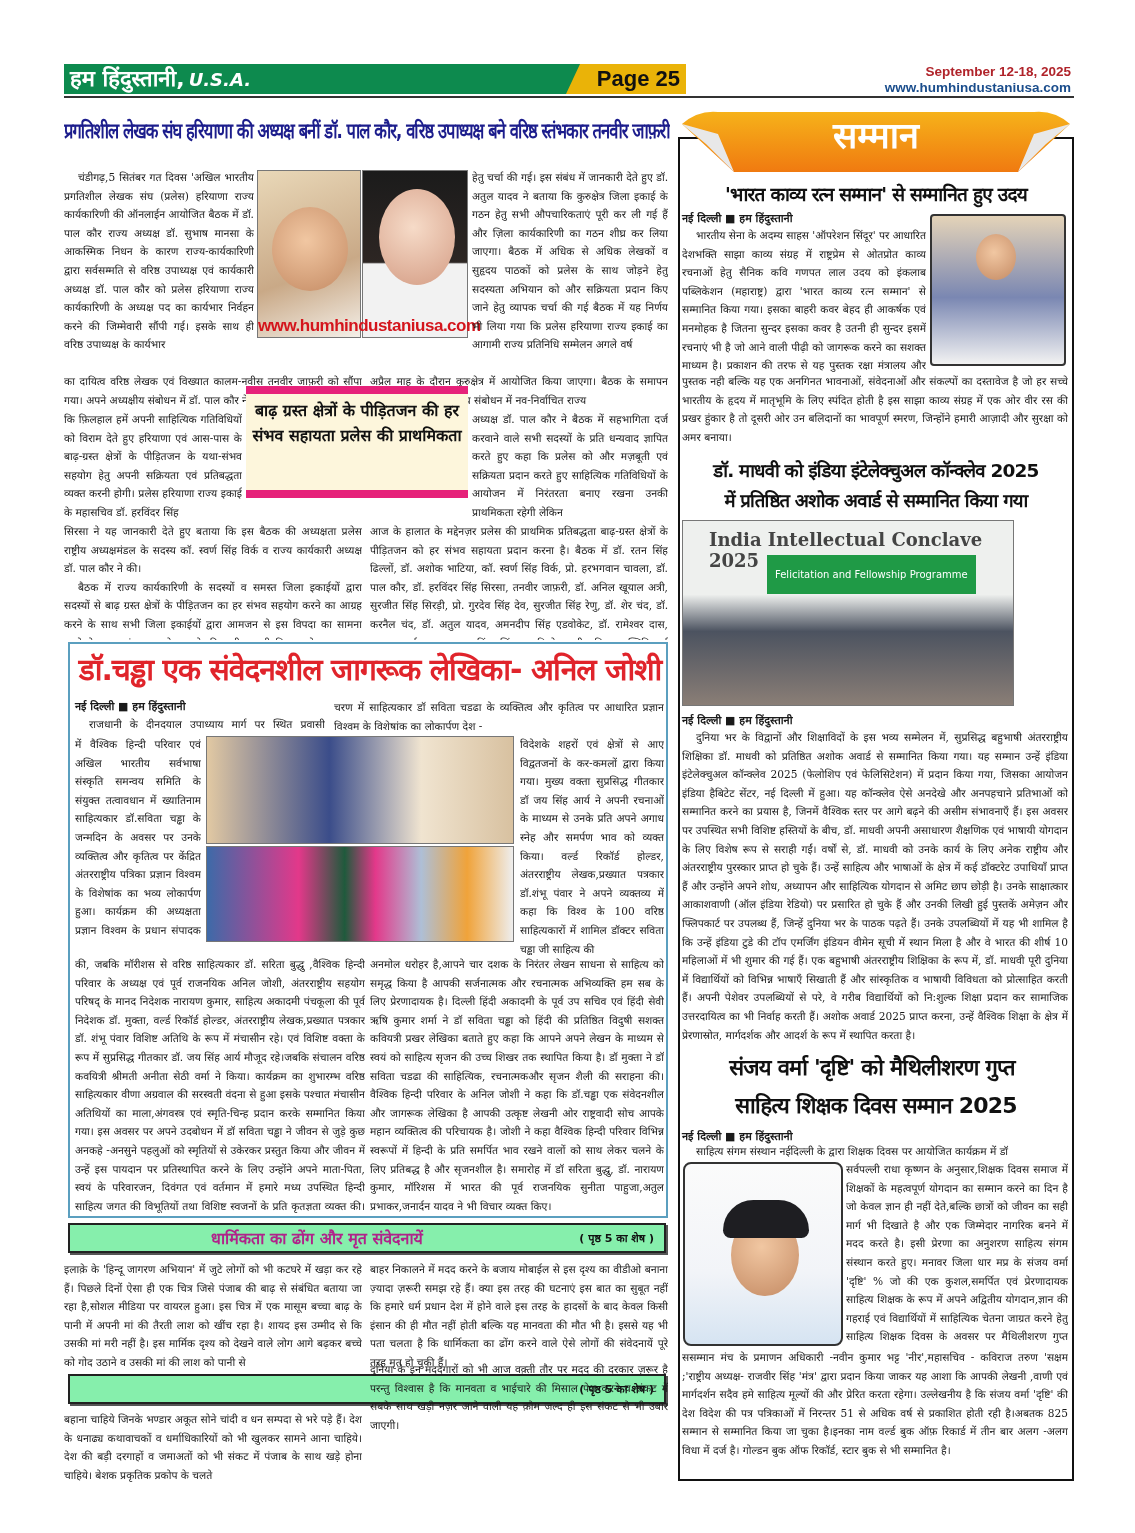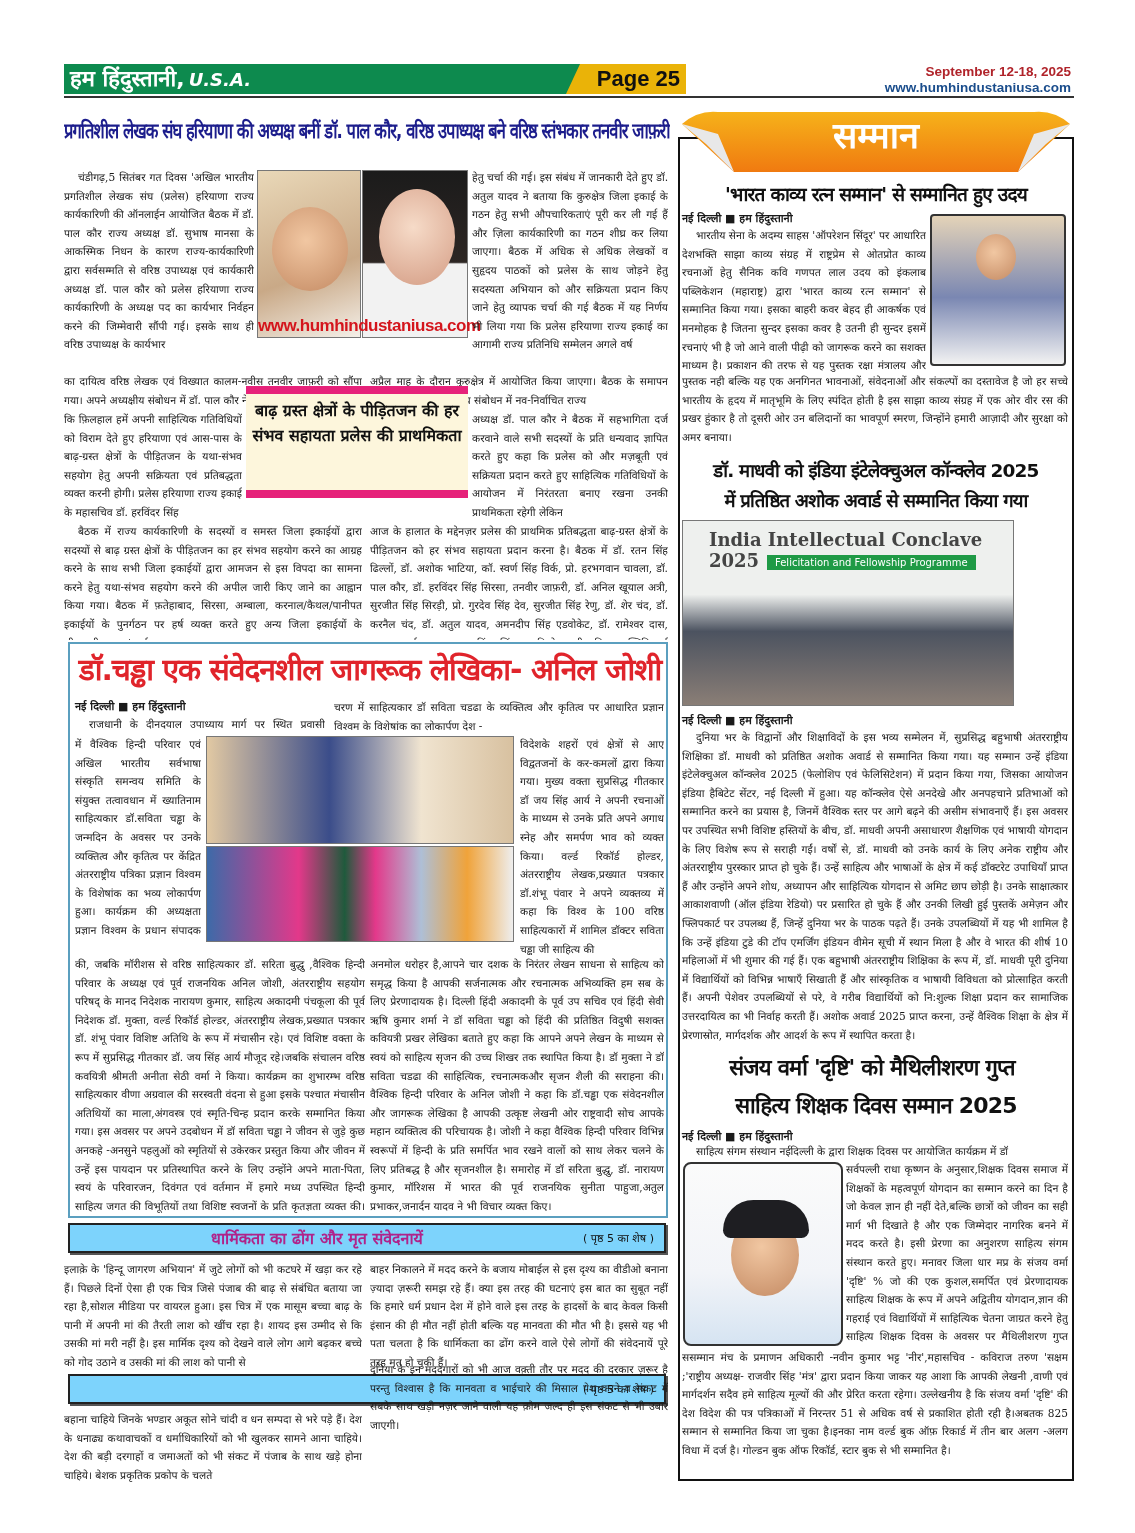--- a/index.html
+++ b/index.html
@@ -23,23 +23,23 @@
 
 .photo{background:linear-gradient(135deg,#c9b59a,#e8dccd 40%,#9b8a7a);border:1px solid #777;overflow:hidden}
 .face{position:absolute;border-radius:50%;background:radial-gradient(circle at 45% 40%,#f1c7a2,#c48a63)}
 #watermark{left:258px;top:316px;width:206px;font-family:"Liberation Sans",sans-serif;font-weight:bold;color:#d4151c;font-size:17px;letter-spacing:-0.5px;white-space:nowrap}
 
 #pull{left:246px;top:386px;width:222px;height:112px;background:#fdf6dc;border-top:8px solid #e6227a;border-bottom:8px solid #e6227a;text-align:center;font-family:"DejaVu Sans",sans-serif;font-weight:bold;font-size:16px;line-height:25px;padding-top:4px;color:#111}
 
 #box2{left:68px;top:642px;width:600px;height:576px;border:2px solid #5b9fbf}
 #h2{left:75px;top:648px;width:590px;color:#e0242b;font-size:30px;line-height:44px;text-align:center;letter-spacing:-1px}
 
-.bar{border:2px solid #222;box-shadow:2px 2px 0 #555;background:#7dd3fc}
+.bar{border:2px solid #222;box-shadow:2px 2px 0 #555;background:#86efac}
 .bar .t{position:absolute;left:0;right:100px;text-align:center;color:#b0238a;font-family:"DejaVu Sans",sans-serif;font-weight:bold;font-size:16px;line-height:28px}
-.bar .s{position:absolute;right:10px;top:0;font-family:"DejaVu Sans",sans-serif;font-weight:normal;font-size:11px;line-height:28px;color:#111}
+.bar .s{position:absolute;right:10px;top:0;font-family:"DejaVu Sans",sans-serif;font-weight:bold;font-size:11px;line-height:28px;color:#111}
 
 #rbox{left:678px;top:137px;width:396px;height:1344px;border:2px solid #111}
 #banner{left:678px;top:104px;width:396px;height:68px}
 #samman{left:678px;top:108px;width:396px;text-align:center;color:#fff;font-family:"DejaVu Sans",sans-serif;font-weight:bold;font-size:36px;line-height:56px}
 .rh{font-family:"DejaVu Sans","Liberation Sans",sans-serif;font-weight:bold;color:#111;text-align:center;white-space:nowrap;letter-spacing:-0.8px}
 </style>
 </head>
 <body>
 
 <div id="mast" class="abs"></div>
@@ -76,20 +76,21 @@
 
 <div class="abs txt" style="left:64px;top:410px;width:178px;height:112px">
     <p style="text-indent:0">कि फ़िलहाल हमें अपनी साहित्यिक गतिविधियों को विराम देते हुए हरियाणा एवं आस-पास के बाढ़-ग्रस्त क्षेत्रों के पीड़ितजन के यथा-संभव सहयोग हेतु अपनी सक्रियता एवं प्रतिबद्धता व्यक्त करनी होगी। प्रलेस हरियाणा राज्य इकाई के महासचिव डॉ. हरविंदर सिंह</p>
   </div>
 <div id="pull" class="abs">बाढ़ ग्रस्त क्षेत्रों के पीड़ितजन की हर संभव सहायता प्रलेस की प्राथमिकता</div>
 <div class="abs txt" style="left:472px;top:410px;width:196px;height:112px">
     <p style="text-indent:0">अध्यक्ष डॉ. पाल कौर ने बैठक में सहभागिता दर्ज करवाने वाले सभी सदस्यों के प्रति धन्यवाद ज्ञापित करते हुए कहा कि प्रलेस को और मज़बूती एवं सक्रियता प्रदान करते हुए साहित्यिक गतिविधियों के आयोजन में निरंतरता बनाए रखना उनकी प्राथमिकता रहेगी लेकिन</p>
   </div>
 
 <div class="abs txt" style="left:64px;top:522px;width:298px;height:118px">
+    <p style="text-indent:0">सिरसा ने यह जानकारी देते हुए बताया कि इस बैठक की अध्यक्षता प्रलेस राष्ट्रीय अध्यक्षमंडल के सदस्य कॉ. स्वर्ण सिंह विर्क व राज्य कार्यकारी अध्यक्ष डॉ. पाल कौर ने की।</p>
     <p>बैठक में राज्य कार्यकारिणी के सदस्यों व समस्त जिला इकाईयों द्वारा सदस्यों से बाढ़ ग्रस्त क्षेत्रों के पीड़ितजन का हर संभव सहयोग करने का आग्रह करने के साथ सभी जिला इकाईयों द्वारा आमजन से इस विपदा का सामना करने हेतु यथा-संभव सहयोग करने की अपील जारी किए जाने का आह्वान किया गया। बैठक में फ़तेहाबाद, सिरसा, अम्बाला, करनाल/कैथल/पानीपत इकाईयों के पुनर्गठन पर हर्ष व्यक्त करते हुए अन्य जिला इकाईयों के शीघ्रताशीघ्र गठन/पुनर्गठन</p>
   </div>
 <div class="abs txt" style="left:370px;top:522px;width:298px;height:118px">
     <p style="text-indent:0">आज के हालात के मद्देनज़र प्रलेस की प्राथमिक प्रतिबद्धता बाढ़-ग्रस्त क्षेत्रों के पीड़ितजन को हर संभव सहायता प्रदान करना है। बैठक में डॉ. रतन सिंह ढिल्लों, डॉ. अशोक भाटिया, कॉ. स्वर्ण सिंह विर्क, प्रो. हरभगवान चावला, डॉ. पाल कौर, डॉ. हरविंदर सिंह सिरसा, तनवीर जाफ़री, डॉ. अनिल खूयाल अत्री, सुरजीत सिंह सिरड़ी, प्रो. गुरदेव सिंह देव, सुरजीत सिंह रेणु, डॉ. शेर चंद, डॉ. करनैल चंद, डॉ. अतुल यादव, अमनदीप सिंह एडवोकेट, डॉ. रामेश्वर दास, अनुपम शर्मा, जयपाल, यादविंदर सिंह इत्यादि ने अपनी सक्रिय उपस्थिति दर्ज करवाई। बैठक की मेज़बानी सुरजीत सिंह सिरड़ी ने की और संचालन डॉ. हरविंदर सिंह सिरसा ने किया।</p>
   </div>
 
 <div id="box2" class="abs"></div>
 <div id="h2" class="abs hl">डॉ.चड्ढा एक संवेदनशील जागरूक लेखिका- अनिल जोशी</div>
 <div class="abs dateline" style="left:75px;top:698px;width:250px">नई दिल्ली ■ हम हिंदुस्तानी</div>
 <div class="abs txt" style="left:75px;top:715px;width:250px;height:20px">
@@ -157,21 +158,21 @@
     <p>भारतीय सेना के अदम्य साहस 'ऑपरेशन सिंदूर' पर आधारित देशभक्ति साझा काव्य संग्रह में राष्ट्रप्रेम से ओतप्रोत काव्य रचनाओं हेतु सैनिक कवि गणपत लाल उदय को इंकलाब पब्लिकेशन (महाराष्ट्र) द्वारा 'भारत काव्य रत्न सम्मान' से सम्मानित किया गया। इसका बाहरी कवर बेहद ही आकर्षक एवं मनमोहक है जितना सुन्दर इसका कवर है उतनी ही सुन्दर इसमें रचनाएं भी है जो आने वाली पीढ़ी को जागरूक करने का सशक्त माध्यम है। प्रकाशन की तरफ से यह पुस्तक रक्षा मंत्रालय और प्रधानमंत्री कार्यालय में भी प्रेषित की गई है। ऑपरेशन सिंदूर एक</p>
   </div>
 <div class="abs txt" style="left:682px;top:372px;width:386px;height:76px">
     <p style="text-indent:0">पुस्तक नही बल्कि यह एक अनगिनत भावनाओं, संवेदनाओं और संकल्पों का दस्तावेज है जो हर सच्चे भारतीय के हृदय में मातृभूमि के लिए स्पंदित होती है इस साझा काव्य संग्रह में एक ओर वीर रस की प्रखर हुंकार है तो दूसरी ओर उन बलिदानों का भावपूर्ण स्मरण, जिन्होंने हमारी आज़ादी और सुरक्षा को अमर बनाया।</p>
   </div>
 
 <div class="abs rh" style="left:682px;top:456px;width:388px;font-size:18.5px;line-height:30px">डॉ. माधवी को इंडिया इंटेलेक्चुअल कॉन्क्लेव 2025</div>
 <div class="abs rh" style="left:682px;top:486px;width:388px;font-size:18.5px;line-height:30px">में प्रतिष्ठित अशोक अवार्ड से सम्मानित किया गया</div>
 <div class="abs photo" style="left:682px;top:520px;width:332px;height:186px;background:linear-gradient(180deg,#eef0ee 0,#eef0ee 40%,#4c5360 60%,#8a7e76 100%)">
   <div style="position:absolute;left:26px;top:8px;font-family:'DejaVu Serif',serif;font-weight:bold;font-size:18px;color:#444">India Intellectual Conclave 2025</div>
-  <div style="position:absolute;left:84px;top:34px;padding:2px 8px;background:#1f9a46;color:#fff;font-family:'DejaVu Sans',sans-serif;font-size:10px">Felicitation and Fellowship Programme</div>
+  <div style="position:absolute;left:84px;top:34px;padding:14px 8px;background:#1f9a46;color:#fff;font-family:'DejaVu Sans',sans-serif;font-size:10px">Felicitation and Fellowship Programme</div>
 </div>
 <div class="abs dateline" style="left:682px;top:712px;width:388px">नई दिल्ली ■ हम हिंदुस्तानी</div>
 <div class="abs txt" style="left:682px;top:728px;width:386px;height:316px">
     <p>दुनिया भर के विद्वानों और शिक्षाविदों के इस भव्य सम्मेलन में, सुप्रसिद्ध बहुभाषी अंतरराष्ट्रीय शिक्षिका डॉ. माधवी को प्रतिष्ठित अशोक अवार्ड से सम्मानित किया गया। यह सम्मान उन्हें इंडिया इंटेलेक्चुअल कॉन्क्लेव 2025 (फेलोशिप एवं फेलिसिटेशन) में प्रदान किया गया, जिसका आयोजन इंडिया हैबिटेट सेंटर, नई दिल्ली में हुआ। यह कॉन्क्लेव ऐसे अनदेखे और अनपहचाने प्रतिभाओं को सम्मानित करने का प्रयास है, जिनमें वैश्विक स्तर पर आगे बढ़ने की असीम संभावनाएँ हैं। इस अवसर पर उपस्थित सभी विशिष्ट हस्तियों के बीच, डॉ. माधवी अपनी असाधारण शैक्षणिक एवं भाषायी योगदान के लिए विशेष रूप से सराही गईं। वर्षों से, डॉ. माधवी को उनके कार्य के लिए अनेक राष्ट्रीय और अंतरराष्ट्रीय पुरस्कार प्राप्त हो चुके हैं। उन्हें साहित्य और भाषाओं के क्षेत्र में कई डॉक्टरेट उपाधियाँ प्राप्त हैं और उन्होंने अपने शोध, अध्यापन और साहित्यिक योगदान से अमिट छाप छोड़ी है। उनके साक्षात्कार आकाशवाणी (ऑल इंडिया रेडियो) पर प्रसारित हो चुके हैं और उनकी लिखी हुई पुस्तकें अमेज़न और फ्लिपकार्ट पर उपलब्ध हैं, जिन्हें दुनिया भर के पाठक पढ़ते हैं। उनके उपलब्धियों में यह भी शामिल है कि उन्हें इंडिया टुडे की टॉप एमर्जिंग इंडियन वीमेन सूची में स्थान मिला है और वे भारत की शीर्ष 10 महिलाओं में भी शुमार की गई हैं। एक बहुभाषी अंतरराष्ट्रीय शिक्षिका के रूप में, डॉ. माधवी पूरी दुनिया में विद्यार्थियों को विभिन्न भाषाएँ सिखाती हैं और सांस्कृतिक व भाषायी विविधता को प्रोत्साहित करती हैं। अपनी पेशेवर उपलब्धियों से परे, वे गरीब विद्यार्थियों को नि:शुल्क शिक्षा प्रदान कर सामाजिक उत्तरदायित्व का भी निर्वाह करती हैं। अशोक अवार्ड 2025 प्राप्त करना, उन्हें वैश्विक शिक्षा के क्षेत्र में प्रेरणास्रोत, मार्गदर्शक और आदर्श के रूप में स्थापित करता है।</p>
   </div>
 
 <div class="abs rh" style="left:678px;top:1050px;width:388px;font-size:22px;line-height:36px">संजय वर्मा 'दृष्टि' को मैथिलीशरण गुप्त</div>
 <div class="abs rh" style="left:682px;top:1088px;width:388px;font-size:22px;line-height:36px">साहित्य शिक्षक दिवस सम्मान 2025</div>
 <div class="abs dateline" style="left:682px;top:1128px;width:388px">नई दिल्ली ■ हम हिंदुस्तानी</div>
 <div class="abs txt" style="left:682px;top:1142px;width:386px;height:20px">

